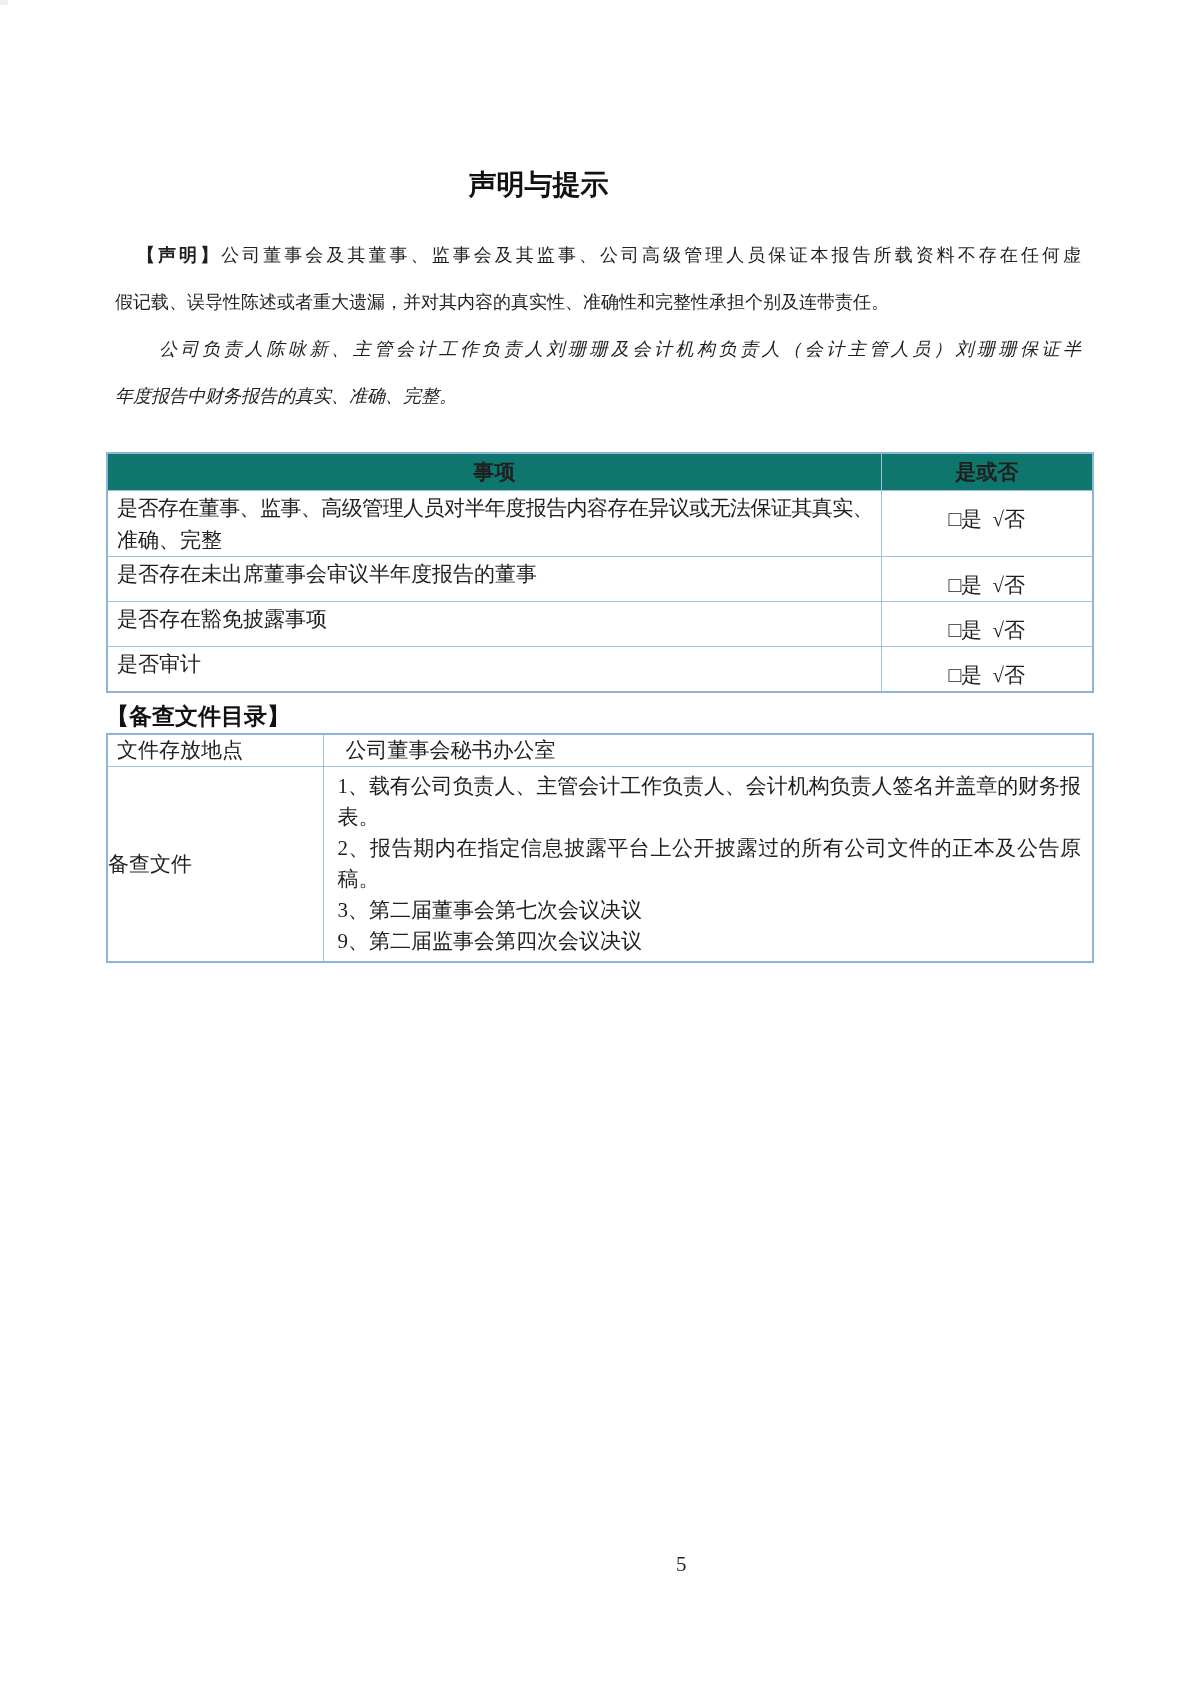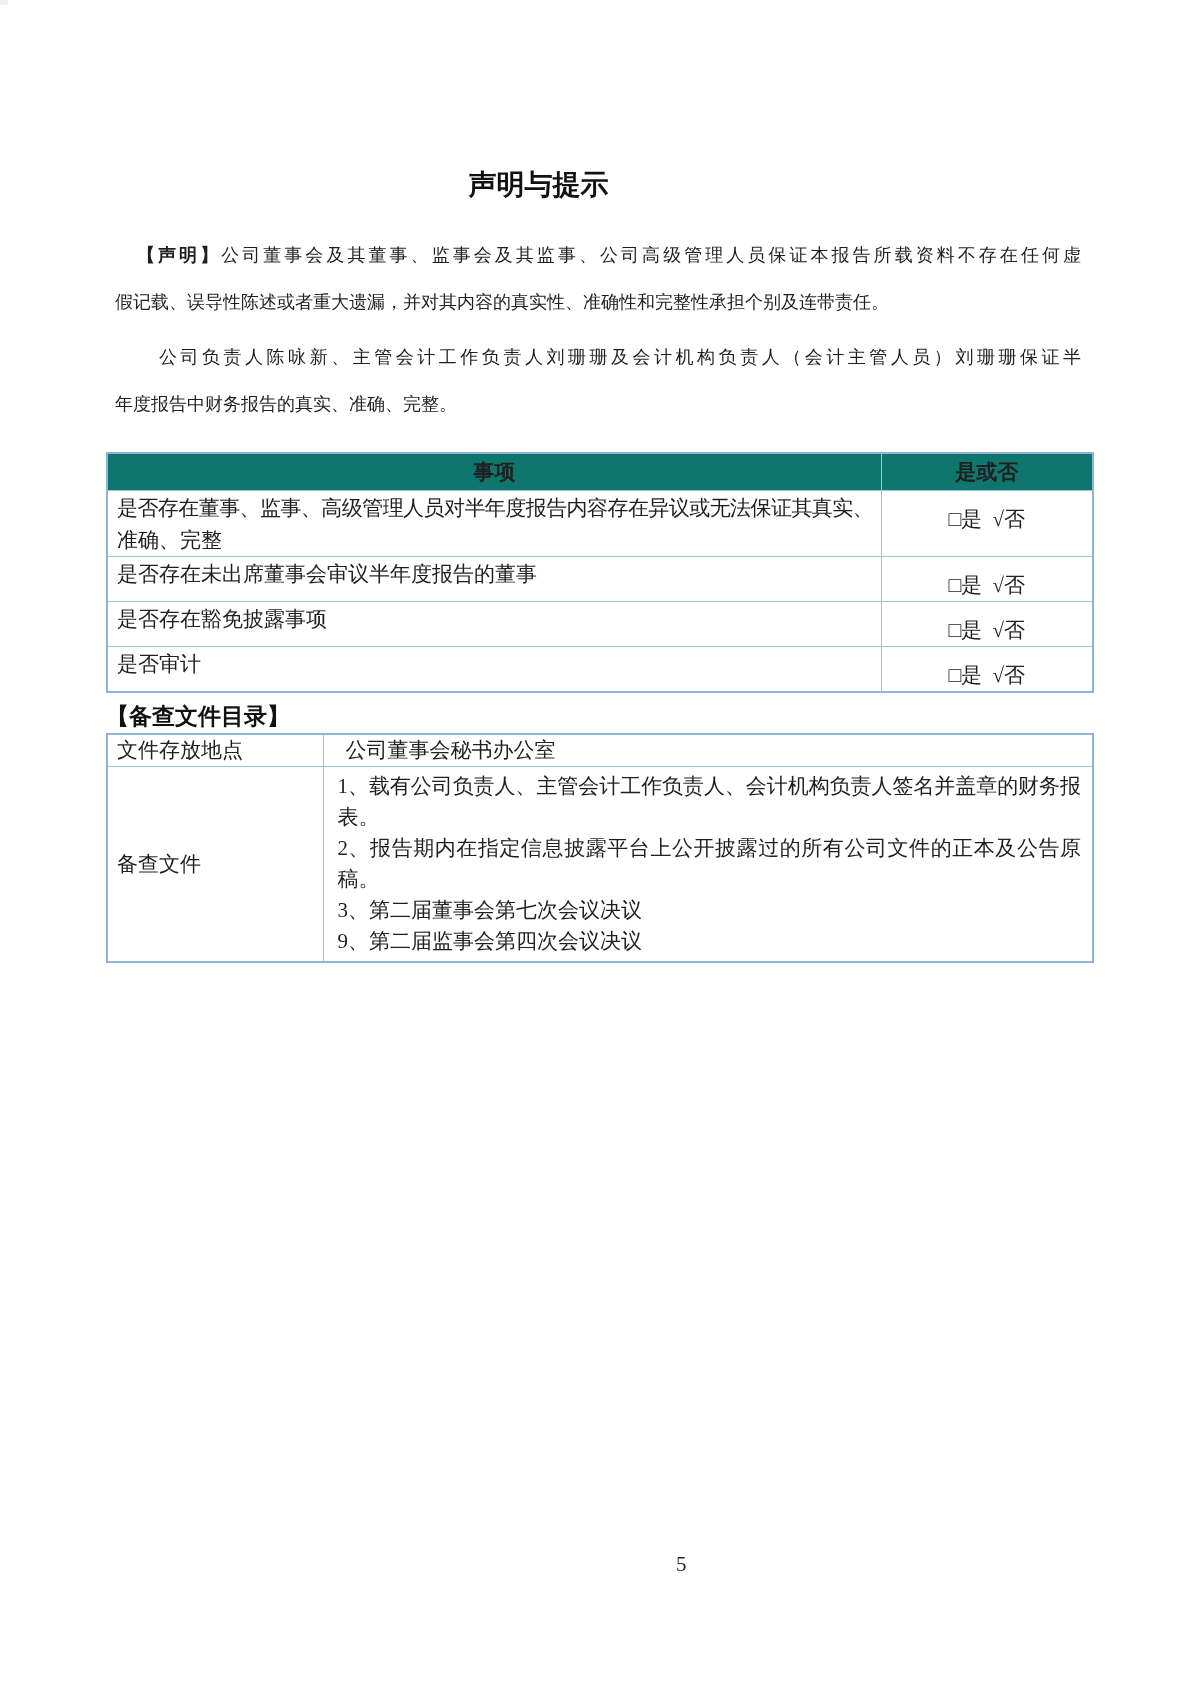--- a/index.html
+++ b/index.html
@@ -28,21 +28,21 @@
   .para .line{
     display:block;height:47px;
   }
   .jline{
     letter-spacing:-1px;
     text-align:justify;
     text-align-last:justify;
     white-space:nowrap;
   }
   .p1{top:232px;}
-  .p2{top:334px;}
+  .p2{top:326px;font-style:italic;}
   .ind1{padding-left:22px;}
   .ind2{padding-left:44px;}
   .bold{font-weight:bold;}
   table{
     border-collapse:collapse;
     table-layout:fixed;
     position:absolute;left:106px;
     font-size:21px;
   }
   .items-table{top:452px;width:986px;border:2px solid #8EB4D6;}
@@ -84,21 +84,20 @@
     position:absolute;left:106px;top:703px;
     font-weight:bold;font-size:23px;line-height:28px;color:#111;
   }
   .loc-row{height:32px;margin-top:45px;}
   .label-cell{
     padding:0 6px 0 9px;
     line-height:30px;
     vertical-align:top;
   }
   .files-label-cell{
-    padding-left:9px;
     vertical-align:middle;
     line-height:30px;
   }
   .value-cell{
     padding:0 12px 0 22px;
     line-height:30px;
   }
   .files-cell{
     padding:4px 12px 4px 14px;
   }

